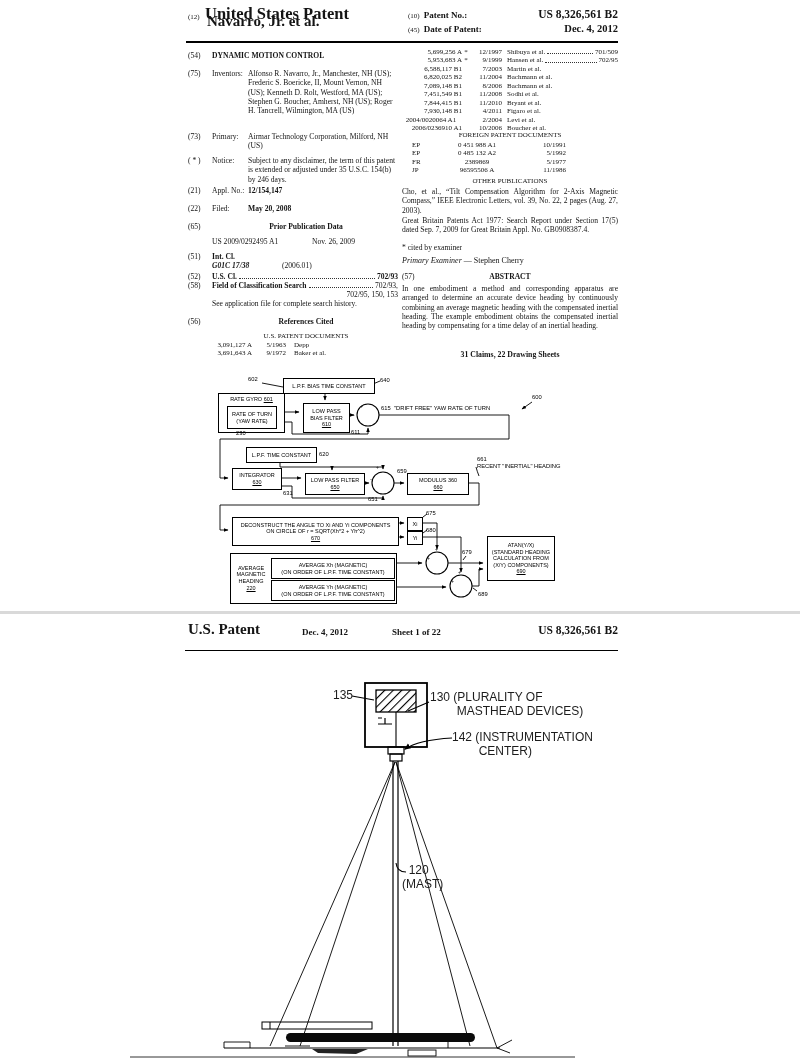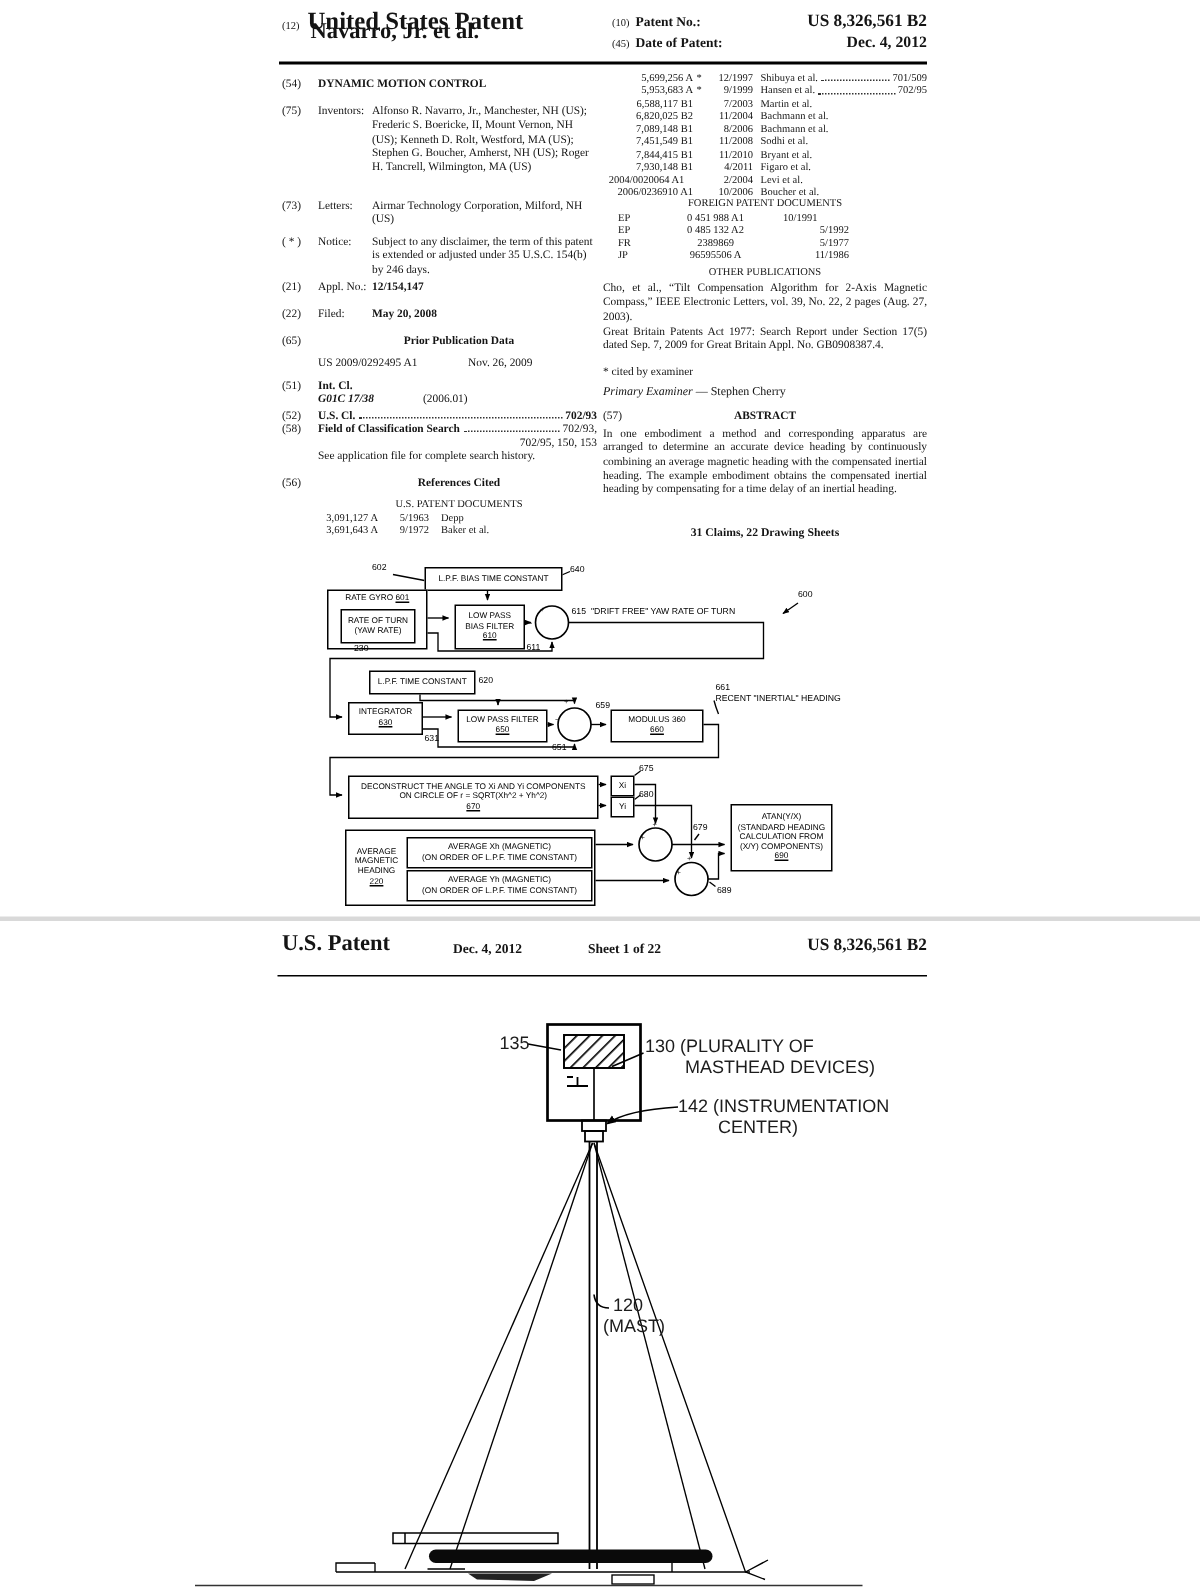--- a/index.html
+++ b/index.html
@@ -55,21 +55,21 @@
   <div class="abs rule" style="left:186px;top:41px;width:432px;height:2px"></div>
 
   <div class="abs t" style="left:188px;top:51px">(54)</div>
   <div class="abs t b" style="left:212px;top:51px">DYNAMIC MOTION CONTROL</div>
 
   <div class="abs t" style="left:188px;top:69px">(75)</div>
   <div class="abs t" style="left:212px;top:69px">Inventors:</div>
   <div class="abs t" style="left:248px;top:69px;width:152px">Alfonso R. Navarro, Jr., Manchester, NH (US); Frederic S. Boericke, II, Mount Vernon, NH (US); Kenneth D. Rolt, Westford, MA (US); Stephen G. Boucher, Amherst, NH (US); Roger H. Tancrell, Wilmington, MA (US)</div>
 
   <div class="abs t" style="left:188px;top:132px">(73)</div>
-  <div class="abs t" style="left:212px;top:132px">Letters:</div>
+  <div class="abs t" style="left:212px;top:132px">Primary:</div>
   <div class="abs t" style="left:248px;top:132px;width:152px">Airmar Technology Corporation, Milford, NH (US)</div>
 
   <div class="abs t" style="left:188px;top:156px">( * )</div>
   <div class="abs t" style="left:212px;top:156px">Notice:</div>
   <div class="abs t" style="left:248px;top:156px;width:152px">Subject to any disclaimer, the term of this patent is extended or adjusted under 35 U.S.C. 154(b) by 246 days.</div>
 
   <div class="abs t" style="left:188px;top:186px">(21)</div>
   <div class="abs t" style="left:212px;top:186px">Appl. No.:</div>
   <div class="abs t b" style="left:248px;top:186px">12/154,147</div>
 
@@ -185,21 +185,21 @@
         <span style="width:32px;text-align:right">10/2006</span>
         <span style="margin-left:5px">Boucher et al.</span>
       </div>
   </div>
 
   <div class="abs sm ctr" style="left:402px;top:131px;width:216px">FOREIGN PATENT DOCUMENTS</div>
   <div class="abs" style="left:412px;top:141px;width:196px">
     <div class="row">
         <span style="width:20px">EP</span>
         <span style="width:90px;text-align:center">0 451 988  A1</span>
-        <span style="width:44px;">10/1991</span>
+        <span style="width:44px;text-align:right">10/1991</span>
       </div>
     <div class="row">
         <span style="width:20px">EP</span>
         <span style="width:90px;text-align:center">0 485 132  A2</span>
         <span style="width:44px;text-align:right">5/1992</span>
       </div>
     <div class="row">
         <span style="width:20px">FR</span>
         <span style="width:90px;text-align:center">2389869</span>
         <span style="width:44px;text-align:right">5/1977</span>

